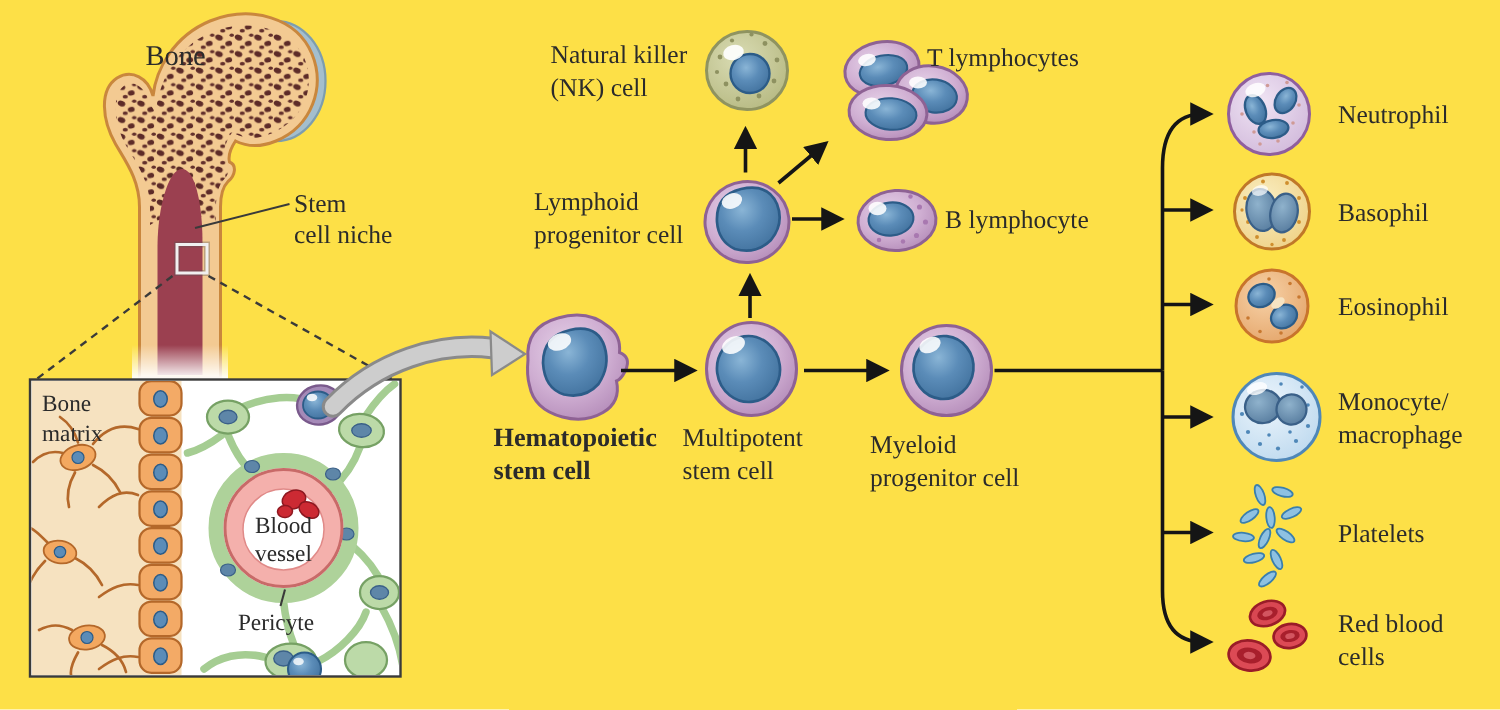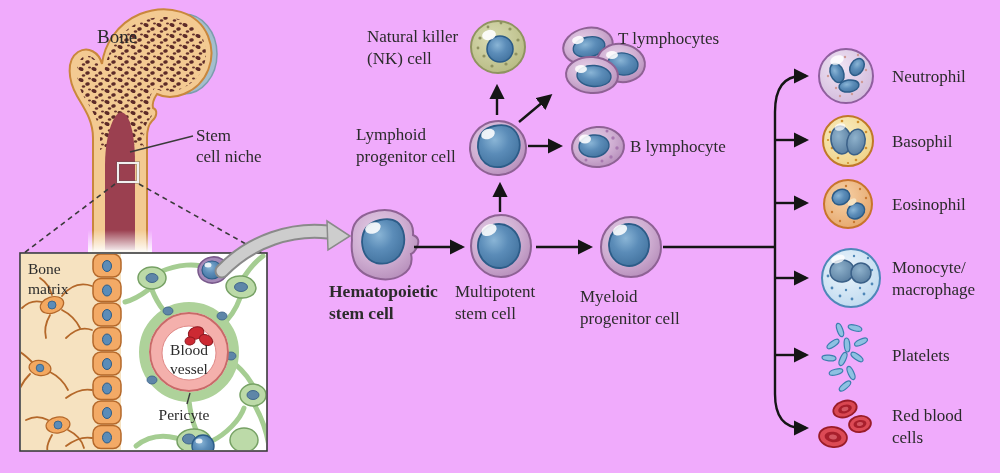--- a/index.html
+++ b/index.html
@@ -1,16 +1,16 @@
 <!DOCTYPE html>
 <html><head>
 <meta charset="utf-8">
 <style>
   html,body{margin:0;padding:0;background:#fff;}
-  .stage{position:relative;width:1000px;height:473px;background:#f0abfc;overflow:hidden;}
+  .stage{position:relative;width:1000px;height:473px;background:#fde047;overflow:hidden;}
   text{font-family:"Liberation Serif","DejaVu Serif",serif;fill:#2b2b2b;}
   .lbl{font-size:17px;}
   .lbl-b{font-size:17.5px;font-weight:bold;}
   .lbl-s{font-size:15.5px;}
   .lbl-bone{font-size:19px;}
   .arrowline{stroke:#151515;stroke-width:2.4;fill:none;}
   .thinline{stroke:#3a3a3a;stroke-width:1.4;fill:none;}
   .dash{stroke:#3a3a3a;stroke-width:1.6;fill:none;stroke-dasharray:5 4;}
 </style>
 </head>

